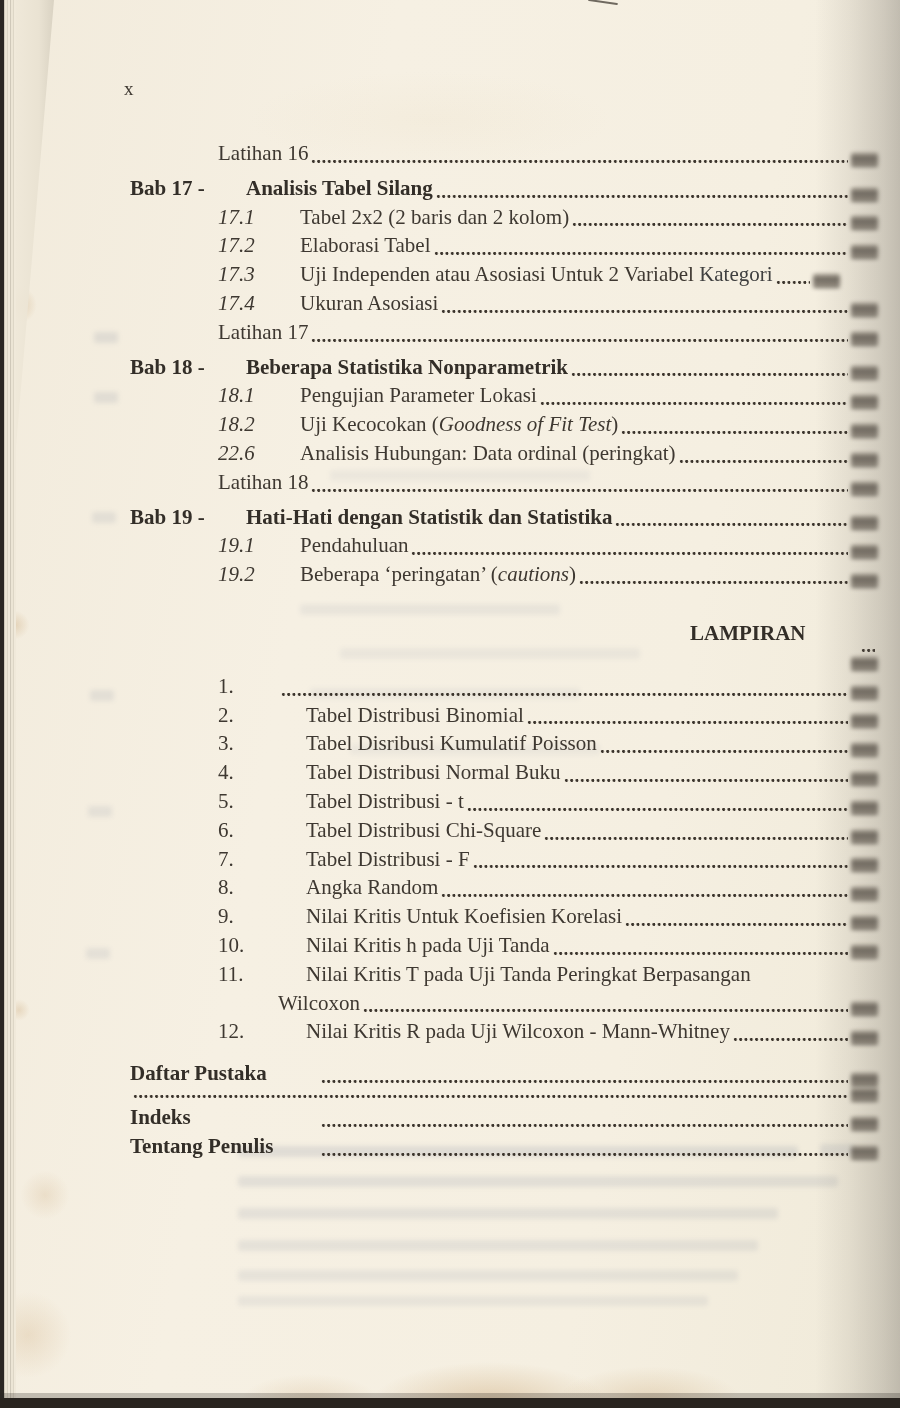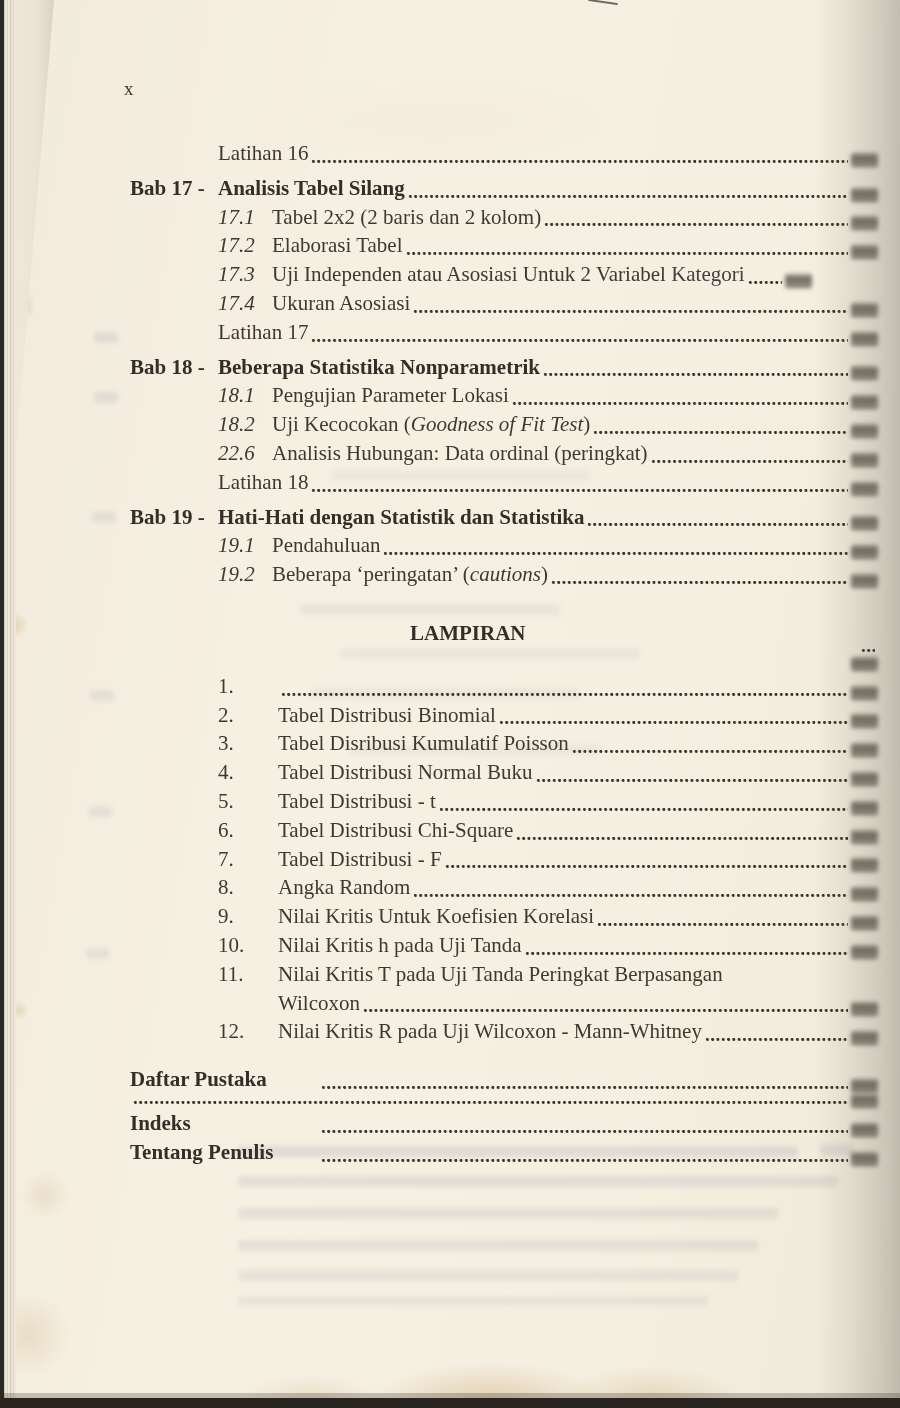--- a/index.html
+++ b/index.html
@@ -31,31 +31,31 @@
     radial-gradient(circle 60px at 28px 1335px,rgba(196,156,102,.22),rgba(196,156,102,0) 72%),
     radial-gradient(ellipse 260px 70px at 430px 120px,rgba(222,204,166,.10),rgba(222,204,166,0) 70%);}
   .hair-mark{position:absolute;left:588px;top:1px;width:30px;height:2px;background:#4d473f;
     transform:rotate(8deg);border-radius:2px;opacity:.8;z-index:3;}
   .ghost{position:absolute;background:#6e7890;filter:blur(2.6px);border-radius:3px;z-index:1;}
   .ghost-num{position:absolute;background:#707a90;filter:blur(2.4px);border-radius:2px;z-index:1;}
   
   .folio{position:absolute;left:124px;top:78px;font-size:19px;z-index:2;}
   
   .toc{position:absolute;left:130px;top:139px;width:748px;z-index:2;font-size:21px;line-height:28.8px;}
-  .row{display:flex;align-items:center;}
+  .row{display:flex;align-items:flex-end;}
   .row.chapter{margin-top:6px;font-weight:bold;color:#332e28;}
   .row.lampiran{margin-top:30px;flex-direction:column;}
-  .row.backmatter-first{margin-top:19px;}
+  .row.backmatter-first{margin-top:13px;}
   .prefix{flex:none;width:88px;}
   .subnum{flex:none;margin-left:88px;width:54px;font-style:italic;}
   .appnum{flex:none;margin-left:88px;width:60px;}
   .lat{flex:none;margin-left:88px;}
   .wrapindent{flex:none;margin-left:148px;}
   .seclabel{flex:none;width:188px;font-weight:bold;color:#332e28;}
-  .txt{flex:none;max-width:560px;}
+  .txt{flex:none;max-width:560px;margin-left:28px;}
   .it{font-style:italic;}
   .faded{color:#404040;filter:blur(.4px);}
   .dots{flex:1 1 auto;height:5px;align-self:flex-end;margin:0 3px 4px 3px;min-width:14px;
     background-image:radial-gradient(circle at 2.4px 2.4px,#3a332b 1.25px,rgba(0,0,0,0) 1.7px);
     background-size:5.3px 5px;background-repeat:repeat-x;background-position:left bottom;}
   .dots.short{flex:0 0 34px;}
   .pn{flex:none;width:27px;height:14px;align-self:flex-end;margin-bottom:1px;border-radius:2px;
     background:repeating-linear-gradient(to bottom,#756d62 0 4px,#4c453d 4px 8px);
     filter:blur(1.9px);opacity:.78;}
   .nopn{flex:1 1 auto;}

